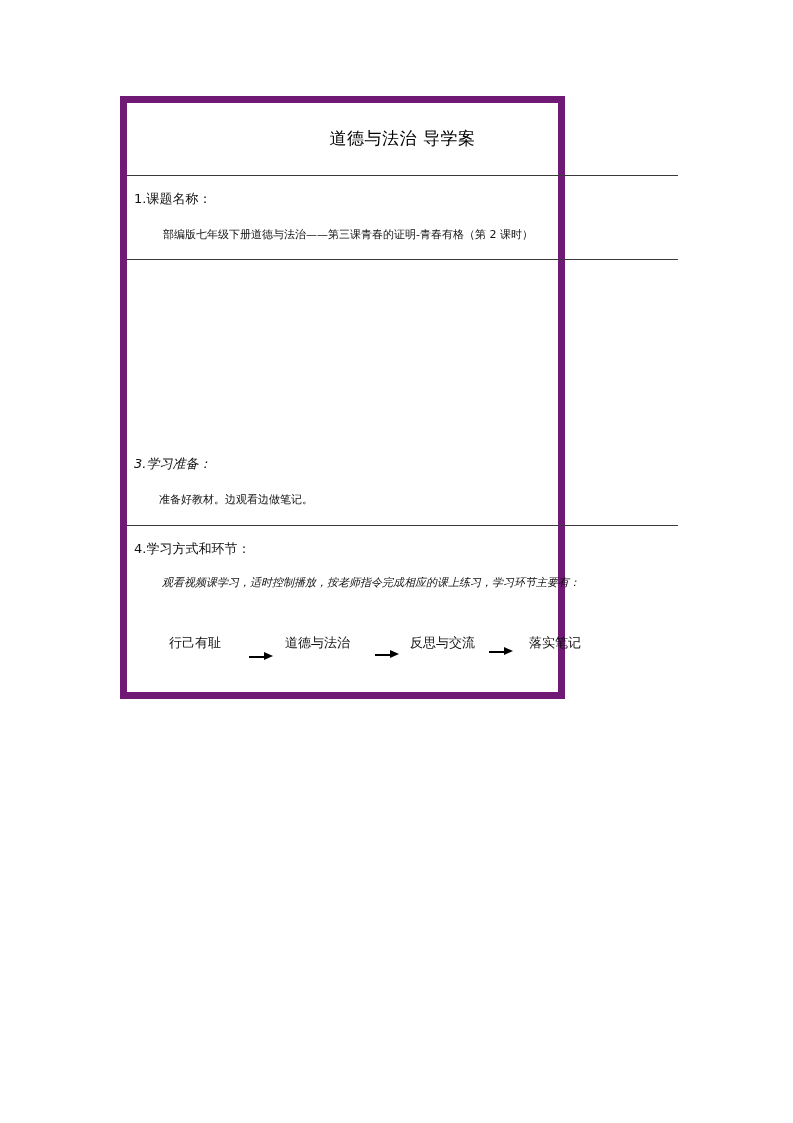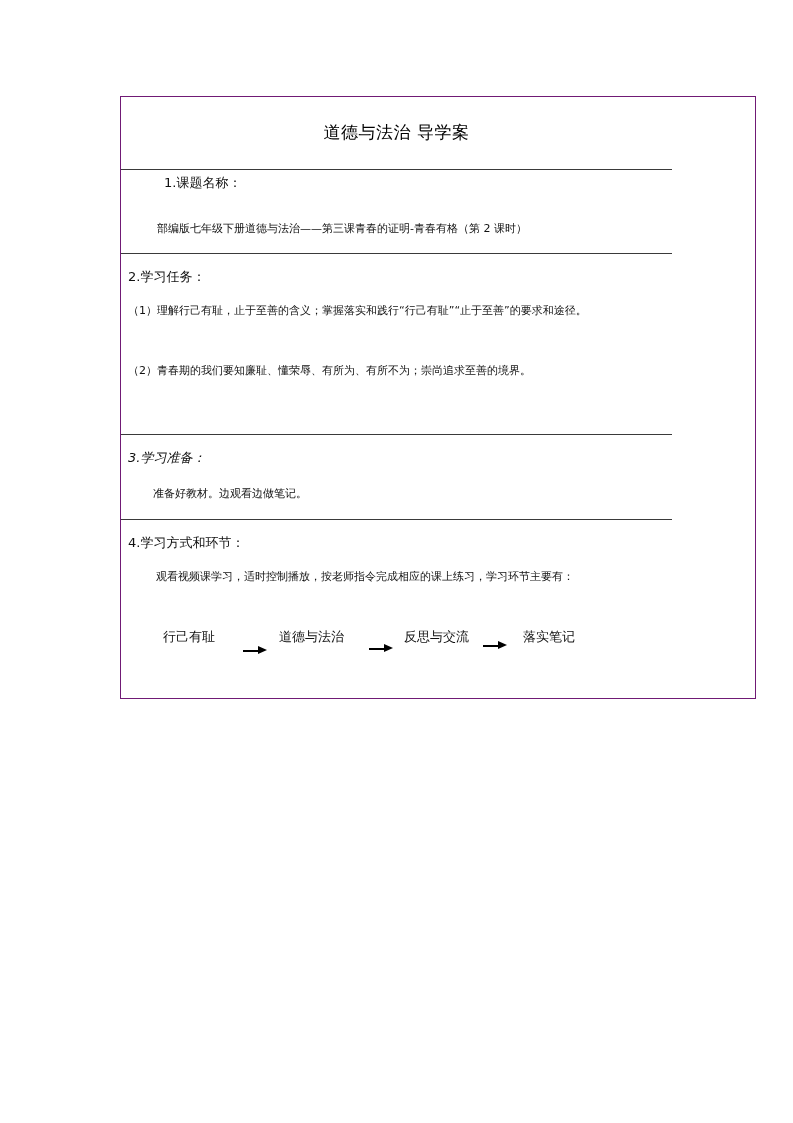--- a/index.html
+++ b/index.html
@@ -18,23 +18,23 @@
     .page {
       position: absolute;
       left: 0; top: 0;
       width: 793px; height: 1123px;
       background: #ffffff;
     }
     .table {
       position: absolute;
       left: 120px;
       top: 96px;
-      width: 636px;
+      width: 445px;
       height: 603px;
-      border: 1px solid #701a75;
+      border: 7px solid #701a75;
       box-sizing: border-box;
     }
     .row {
       position: absolute;
       left: 0;
       width: 551px;
       box-sizing: border-box;
       border-bottom: 1px solid #3a3a3a;
     }
     .row.last { border-bottom: none; }
@@ -97,38 +97,33 @@
 <body>
 
 <div class="page">
   <div class="table">
 
     <div class="row row-title">
       <div class="title">道德与法治  导学案</div>
     </div>
 
     <div class="row row-1">
-      <div class="label" style="top: 4px; margin-left: 36px;">1.课题名称：</div>
+      <div class="label" style="top: 14px;">1.课题名称：</div>
       <div class="para nowrap" style="left: 36px; top: 46px;">部编版七年级下册道德与法治——第三课青春的证明-青春有格（第 2 课时）</div>
     </div>
 
-    <div class="row row-2">
-      <div class="label" style="top: 14px;">2.学习任务：</div>
-      <div class="para" style="left: 7px; top: 44px; width: 540px;">（1）理解行己有耻，止于至善的含义；掌握落实和践行“行己有耻”“止于至善”的要求和途径。</div>
-      <div class="para nowrap" style="left: 7px; top: 104px;">（2）青春期的我们要知廉耻、懂荣辱、有所为、有所不为；崇尚追求至善的境界。</div>
-    </div>
 
     <div class="row row-3">
       <div class="label" style="top: 14px; font-style: italic;">3.学习准备：</div>
       <div class="para nowrap" style="left: 32px; top: 46px;">准备好教材。边观看边做笔记。</div>
     </div>
 
     <div class="row row-4 last">
       <div class="label" style="top: 14px; text-align: right;">4.学习方式和环节：</div>
-      <div class="para" style="left: 7px; top: 44px; width: 540px; text-indent: 28px;">观看视频课学习，适时控制播放，按老师指令完成相应的课上练习，学习环节主要有：</div>
+      <div class="para" style="left: 7px; top: 44px; width: 540px; text-indent: 28px; font-style: italic;">观看视频课学习，适时控制播放，按老师指令完成相应的课上练习，学习环节主要有：</div>
 
       <div class="flow-item" style="left: 42px; top: 108px;">行己有耻</div>
       <div class="arrow" style="left: 122px; top: 126px; width: 24px;">
         <span class="shaft" style="width: 16px;"></span>
         <span class="head" style="left: 15px;"></span>
       </div>
 
       <div class="flow-item" style="left: 158px; top: 108px;">道德与法治</div>
       <div class="arrow" style="left: 248px; top: 124px; width: 24px;">
         <span class="shaft" style="width: 16px;"></span>

